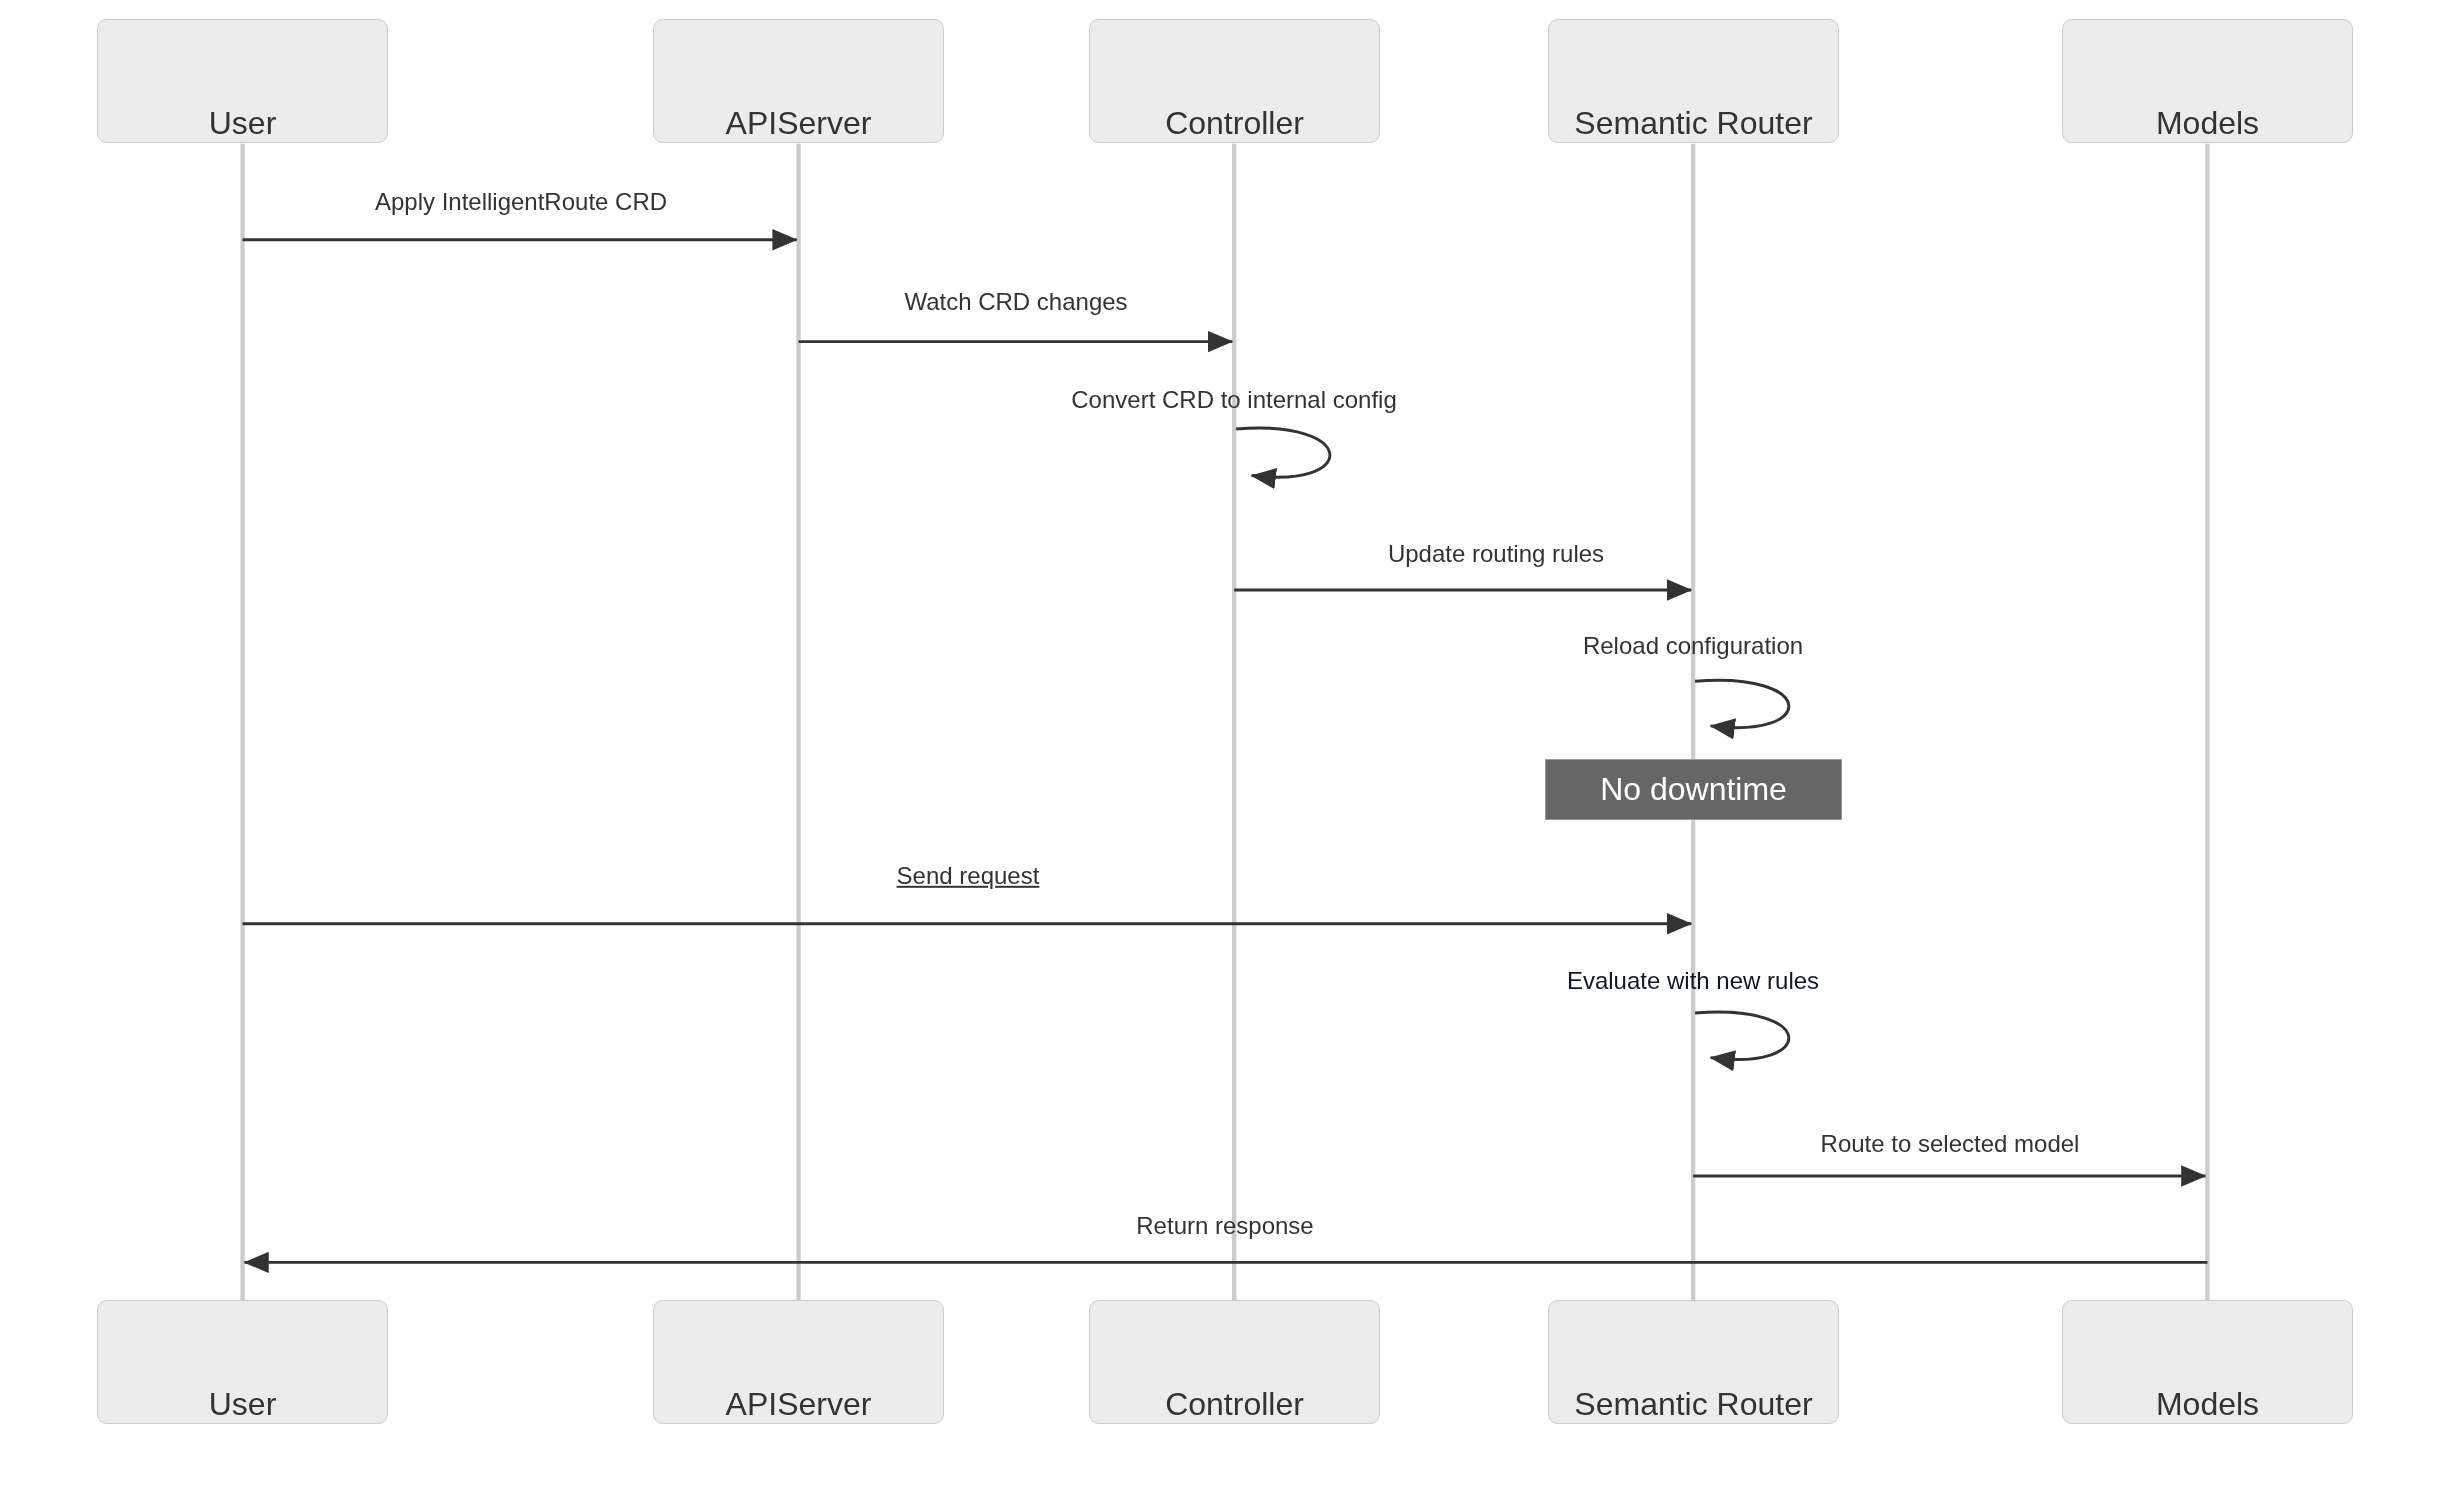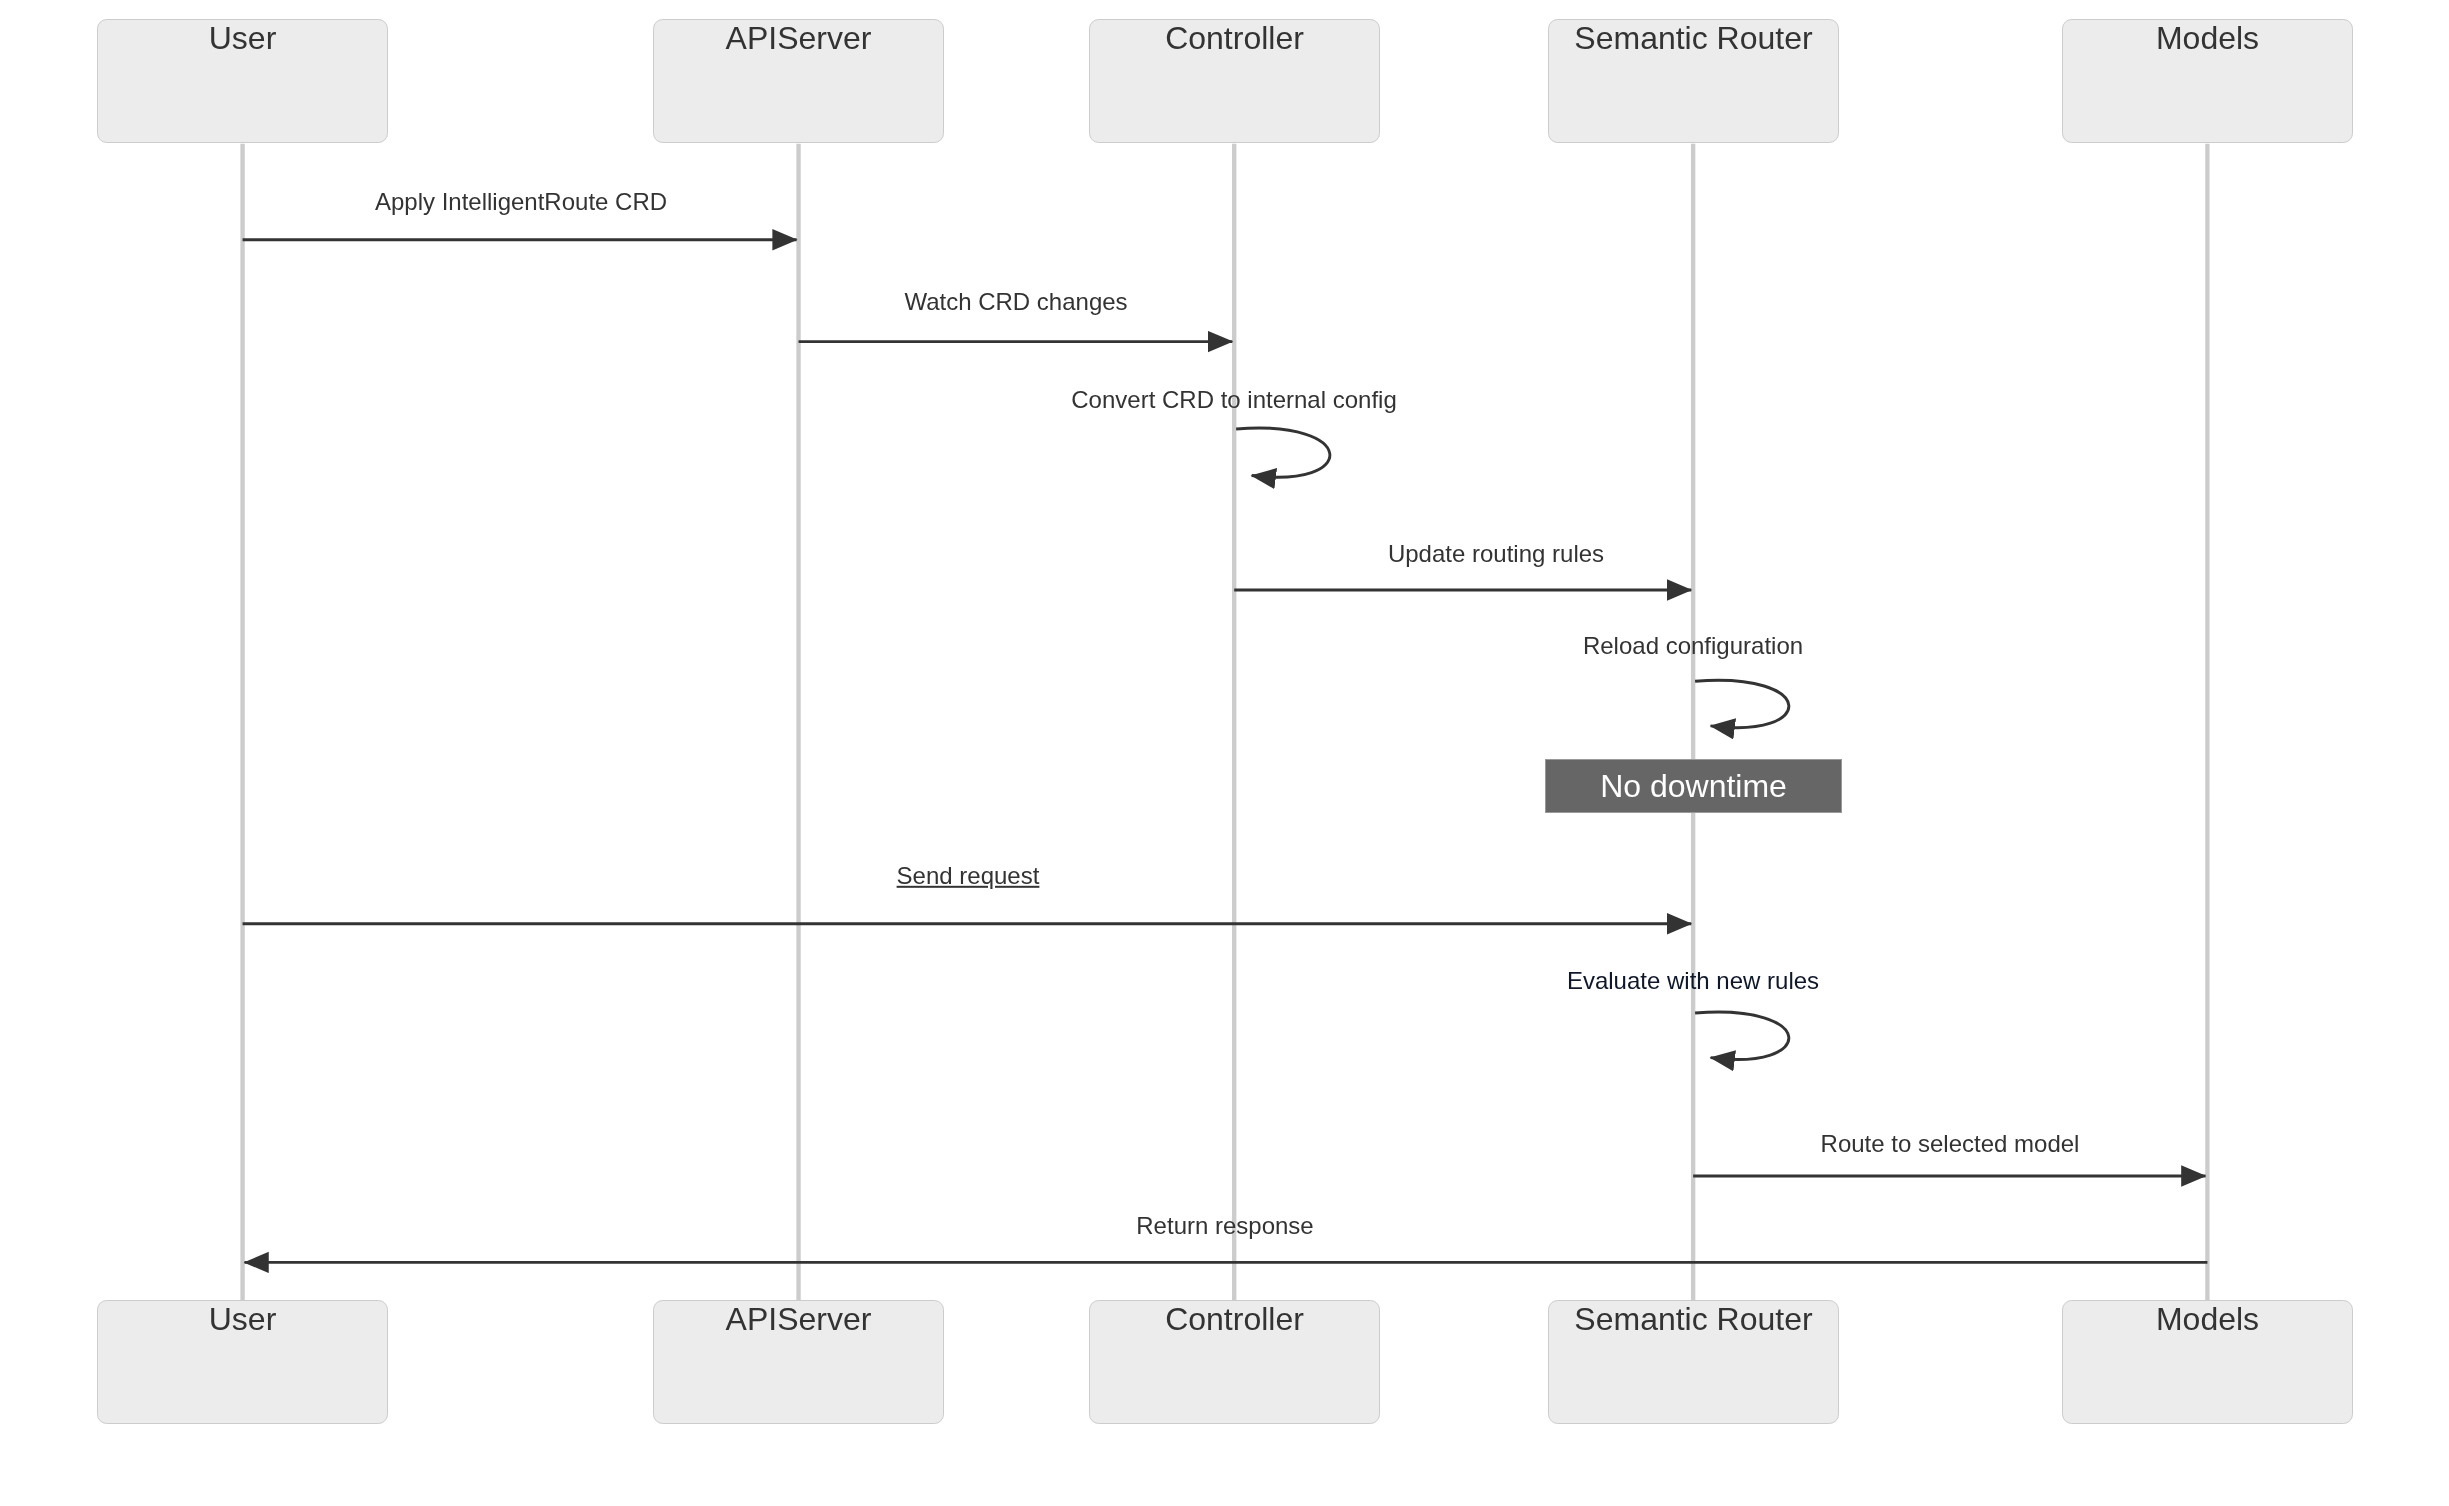--- a/index.html
+++ b/index.html
@@ -18,21 +18,21 @@
   }
   .actor-box {
     position: absolute;
     box-sizing: border-box;
     width: 291px;
     height: 124px;
     background: #ececec;
     border: 1.9px solid #cccccc;
     border-radius: 9.7px;
     display: flex;
-    align-items: flex-start;
+    align-items: flex-end;
     justify-content: center;
     font-size: 32px;
     color: #333333;
     white-space: nowrap;
   }
   .msg-label {
     position: absolute;
     transform: translate(-50%, -50%);
     font-size: 24px;
     color: #333333;
@@ -80,21 +80,21 @@
         <line x1="1745" y1="1212" x2="2273" y2="1212" stroke="#333333" stroke-width="3" marker-end="url(#arrowhead)"></line>
         <line x1="2275" y1="1301" x2="252" y2="1301" stroke="#333333" stroke-width="3" marker-end="url(#arrowhead)"></line>
       </g>
   </svg>
   <div id="labels-layer">
       <div class="msg-label" style="left: 521px; top: 202px; color: rgb(51, 51, 51);">Apply IntelligentRoute CRD</div>
       <div class="msg-label" style="left: 1016px; top: 302px; color: rgb(51, 51, 51);">Watch CRD changes</div>
       <div class="msg-label" style="left: 1234px; top: 400px; color: rgb(51, 51, 51);">Convert CRD to internal config</div>
       <div class="msg-label" style="left: 1464px; top: 554px; color: rgb(51, 51, 51); margin-left: 32px;">Update routing rules</div>
       <div class="msg-label" style="left: 1693px; top: 646px; color: rgb(51, 51, 51);">Reload configuration</div>
-      <div class="note-box" style="left: 1545px; top: 759px; width: 297px; height: 54px; background: rgb(102, 102, 102); border-color: rgb(153, 153, 153); color: rgb(255, 255, 255);">
+      <div class="note-box" style="left: 1545px; top: 759px; width: 297px; height: 61px; background: rgb(102, 102, 102); border-color: rgb(153, 153, 153); color: rgb(255, 255, 255);">
         <span>No downtime</span>
       </div>
       <div class="msg-label" style="left: 968px; top: 876px; color: rgb(51, 51, 51); text-decoration: underline;">Send request</div>
       <div class="msg-label" style="left: 1693px; top: 981px; color: #0f172a;">Evaluate with new rules</div>
       <div class="msg-label" style="left: 1950px; top: 1144px; color: rgb(51, 51, 51);">Route to selected model</div>
       <div class="msg-label" style="left: 1225px; top: 1226px; color: rgb(51, 51, 51);">Return response</div>
     </div>
   <div id="actors-layer">
       <div class="actor-box" style="left: 97px; top: 19.4px;">
         <span>User</span>

